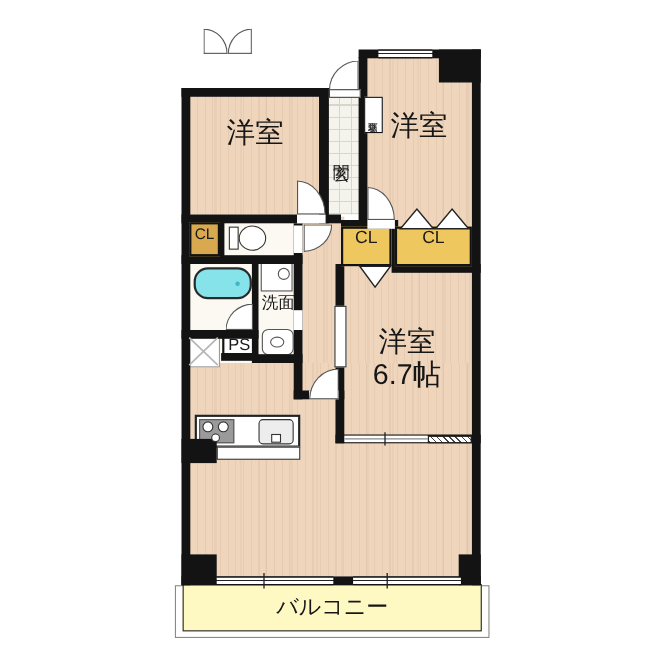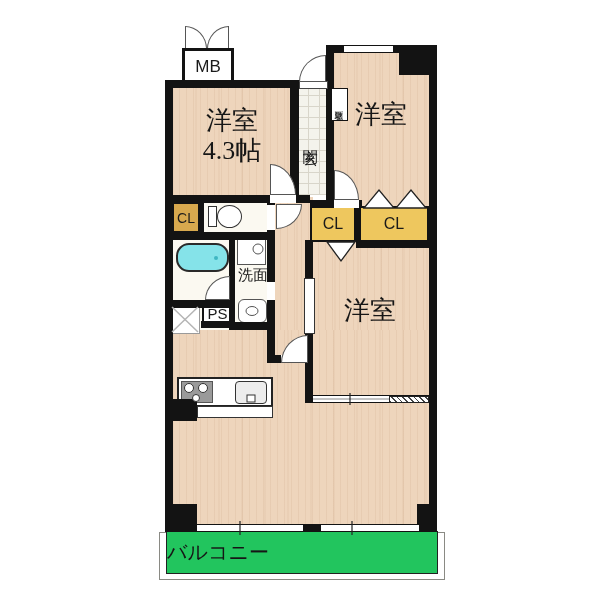--- a/index.html
+++ b/index.html
@@ -14,50 +14,47 @@
   .tile{position:absolute;background:
      repeating-linear-gradient(0deg,#d8d5ca 0 1px,transparent 1px 11px),
      repeating-linear-gradient(90deg,#d8d5ca 0 1px,transparent 1px 11px),
      #f4f3ec;}
   .svc{position:absolute;background:#fbf9f1;}
   .gap{position:absolute;background:#fff;}
   .arc{position:absolute;background:#fff;border:1.5px solid #555;box-sizing:border-box;}
   .win{position:absolute;background:linear-gradient(#fff 42%,#222 42%,#222 58%,#fff 58%);
        border-top:1.5px solid #131313;border-bottom:1.5px solid #131313;box-sizing:border-box;}
   .cl{position:absolute;background:#eec75e;border:2.5px solid #131313;box-sizing:border-box;
-      display:flex;align-items:center;justify-content:center;font-size:16px;color:#1a1a1a;}
+      display:flex;justify-content:center;font-size:16px;color:#1a1a1a;}
   .box{position:absolute;background:#fff;border:2px solid #131313;box-sizing:border-box;
       display:flex;align-items:center;justify-content:center;color:#1a1a1a;}
-  .lbl{position:absolute;color:#161616;text-align:center;font-weight:500;line-height:1.15;font-family:Liberation Serif, serif;}
+  .lbl{position:absolute;color:#161616;text-align:center;font-weight:500;line-height:1.15;}
   .vert{writing-mode:vertical-rl;text-orientation:upright;}
   .fix{position:absolute;background:#fff;border:1.5px solid #333;box-sizing:border-box;}
 </style>
 </head>
 <body>
 
 <div id="stage">
 
   <div class="wood" style="left:172px;top:88px;width:120px;height:107px;"></div>
   <div class="wood" style="left:333px;top:52px;width:96px;height:156px;"></div>
   <div class="wood" style="left:273px;top:197px;width:40px;height:166px;"></div>
   <div class="wood" style="left:311px;top:242px;width:118px;height:153px;"></div>
   <div class="wood" style="left:172px;top:330px;width:257px;height:194px;"></div>
   <div class="tile" style="left:297px;top:88px;width:30px;height:107px;"></div>
   <div class="svc" style="left:172px;top:203px;width:103px;height:127px;"></div>
 
   <div class="abs" style="left:159px;top:532px;width:286px;height:48px;border:1px solid #8a8a84;background:#fff;"></div>
-  <div class="abs" style="left:166px;top:531px;width:272px;height:43px;background:#22c55e;border:1.5px solid #222;display:flex;align-items:center;">
+  <div class="abs" style="left:166px;top:531px;width:272px;height:43px;background:#fef9c3;border:1.5px solid #222;display:flex;align-items:center;justify-content:center;">
     <span class="lbl" style="position:static;font-size:20px;">バルコニー</span>
   </div>
 
   <div class="arc" style="left:185px;top:26px;width:22px;height:23px;border-radius:0 100% 0 0;"></div>
   <div class="arc" style="left:207px;top:26px;width:22px;height:23px;border-radius:100% 0 0 0;"></div>
-  <div class="box" style="left:182px;top:48px;width:52px;height:37px;border-width:3px;font-size:17px;">
-    <span>MB</span>
-  </div>
 
   <div class="abs" style="left:176px;top:243px;width:53px;height:29px;background:#85e3e9;border:2px solid #2a2a2a;border-radius:13px;"></div>
 
   <div class="fix" style="left:208px;top:206px;width:9px;height:21px;"></div>
   <div class="fix" style="left:217px;top:205px;width:25px;height:23px;border-radius:50%;"></div>
 
   <div class="fix" style="left:237px;top:238px;width:29px;height:27px;border-color:#555;"></div>
   <div class="fix" style="left:238px;top:299px;width:29px;height:24px;border-radius:6px;border-color:#555;"></div>
 
   <div class="fix" style="left:177px;top:377px;width:96px;height:30px;border-width:2px;border-color:#222;"></div>
@@ -145,26 +142,26 @@
     <circle cx="203" cy="388" r="4.5" fill="#fff" stroke="#333" stroke-width="1"></circle>
     <circle cx="196" cy="398" r="3.5" fill="#fff" stroke="#333" stroke-width="1"></circle>
     <circle cx="258" cy="249" r="5" fill="#fff" stroke="#555" stroke-width="1"></circle>
     <ellipse cx="252" cy="311" rx="6" ry="4.5" fill="#fff" stroke="#555" stroke-width="1"></ellipse>
     <circle cx="216" cy="258" r="2" fill="#3fb6c2"></circle>
     <rect x="247" y="395" width="8" height="7" fill="#fff" stroke="#333" stroke-width="1"></rect>
   </svg>
 
   <div class="lbl" style="left:172px;top:106px;width:120px;font-size:26px;">
     <div>洋室</div>
-    <div>4.3帖</div>
   </div>
   <div class="lbl" style="left:333px;top:100px;width:96px;font-size:26px;">
     <div>洋室</div>
   </div>
   <div class="lbl" style="left:311px;top:296px;width:118px;font-size:26px;">
     <div>洋室</div>
+    <div>6.7帖</div>
   </div>
   <div class="lbl" style="left:200px;top:434px;width:190px;font-size:28px;">
   </div>
   <div class="lbl vert" style="left:301px;top:108px;height:60px;font-size:15px;">玄関</div>
   <div class="lbl" style="left:231px;top:267px;width:44px;font-size:15px;">洗面</div>
 
 </div>
 
 </body></html>

